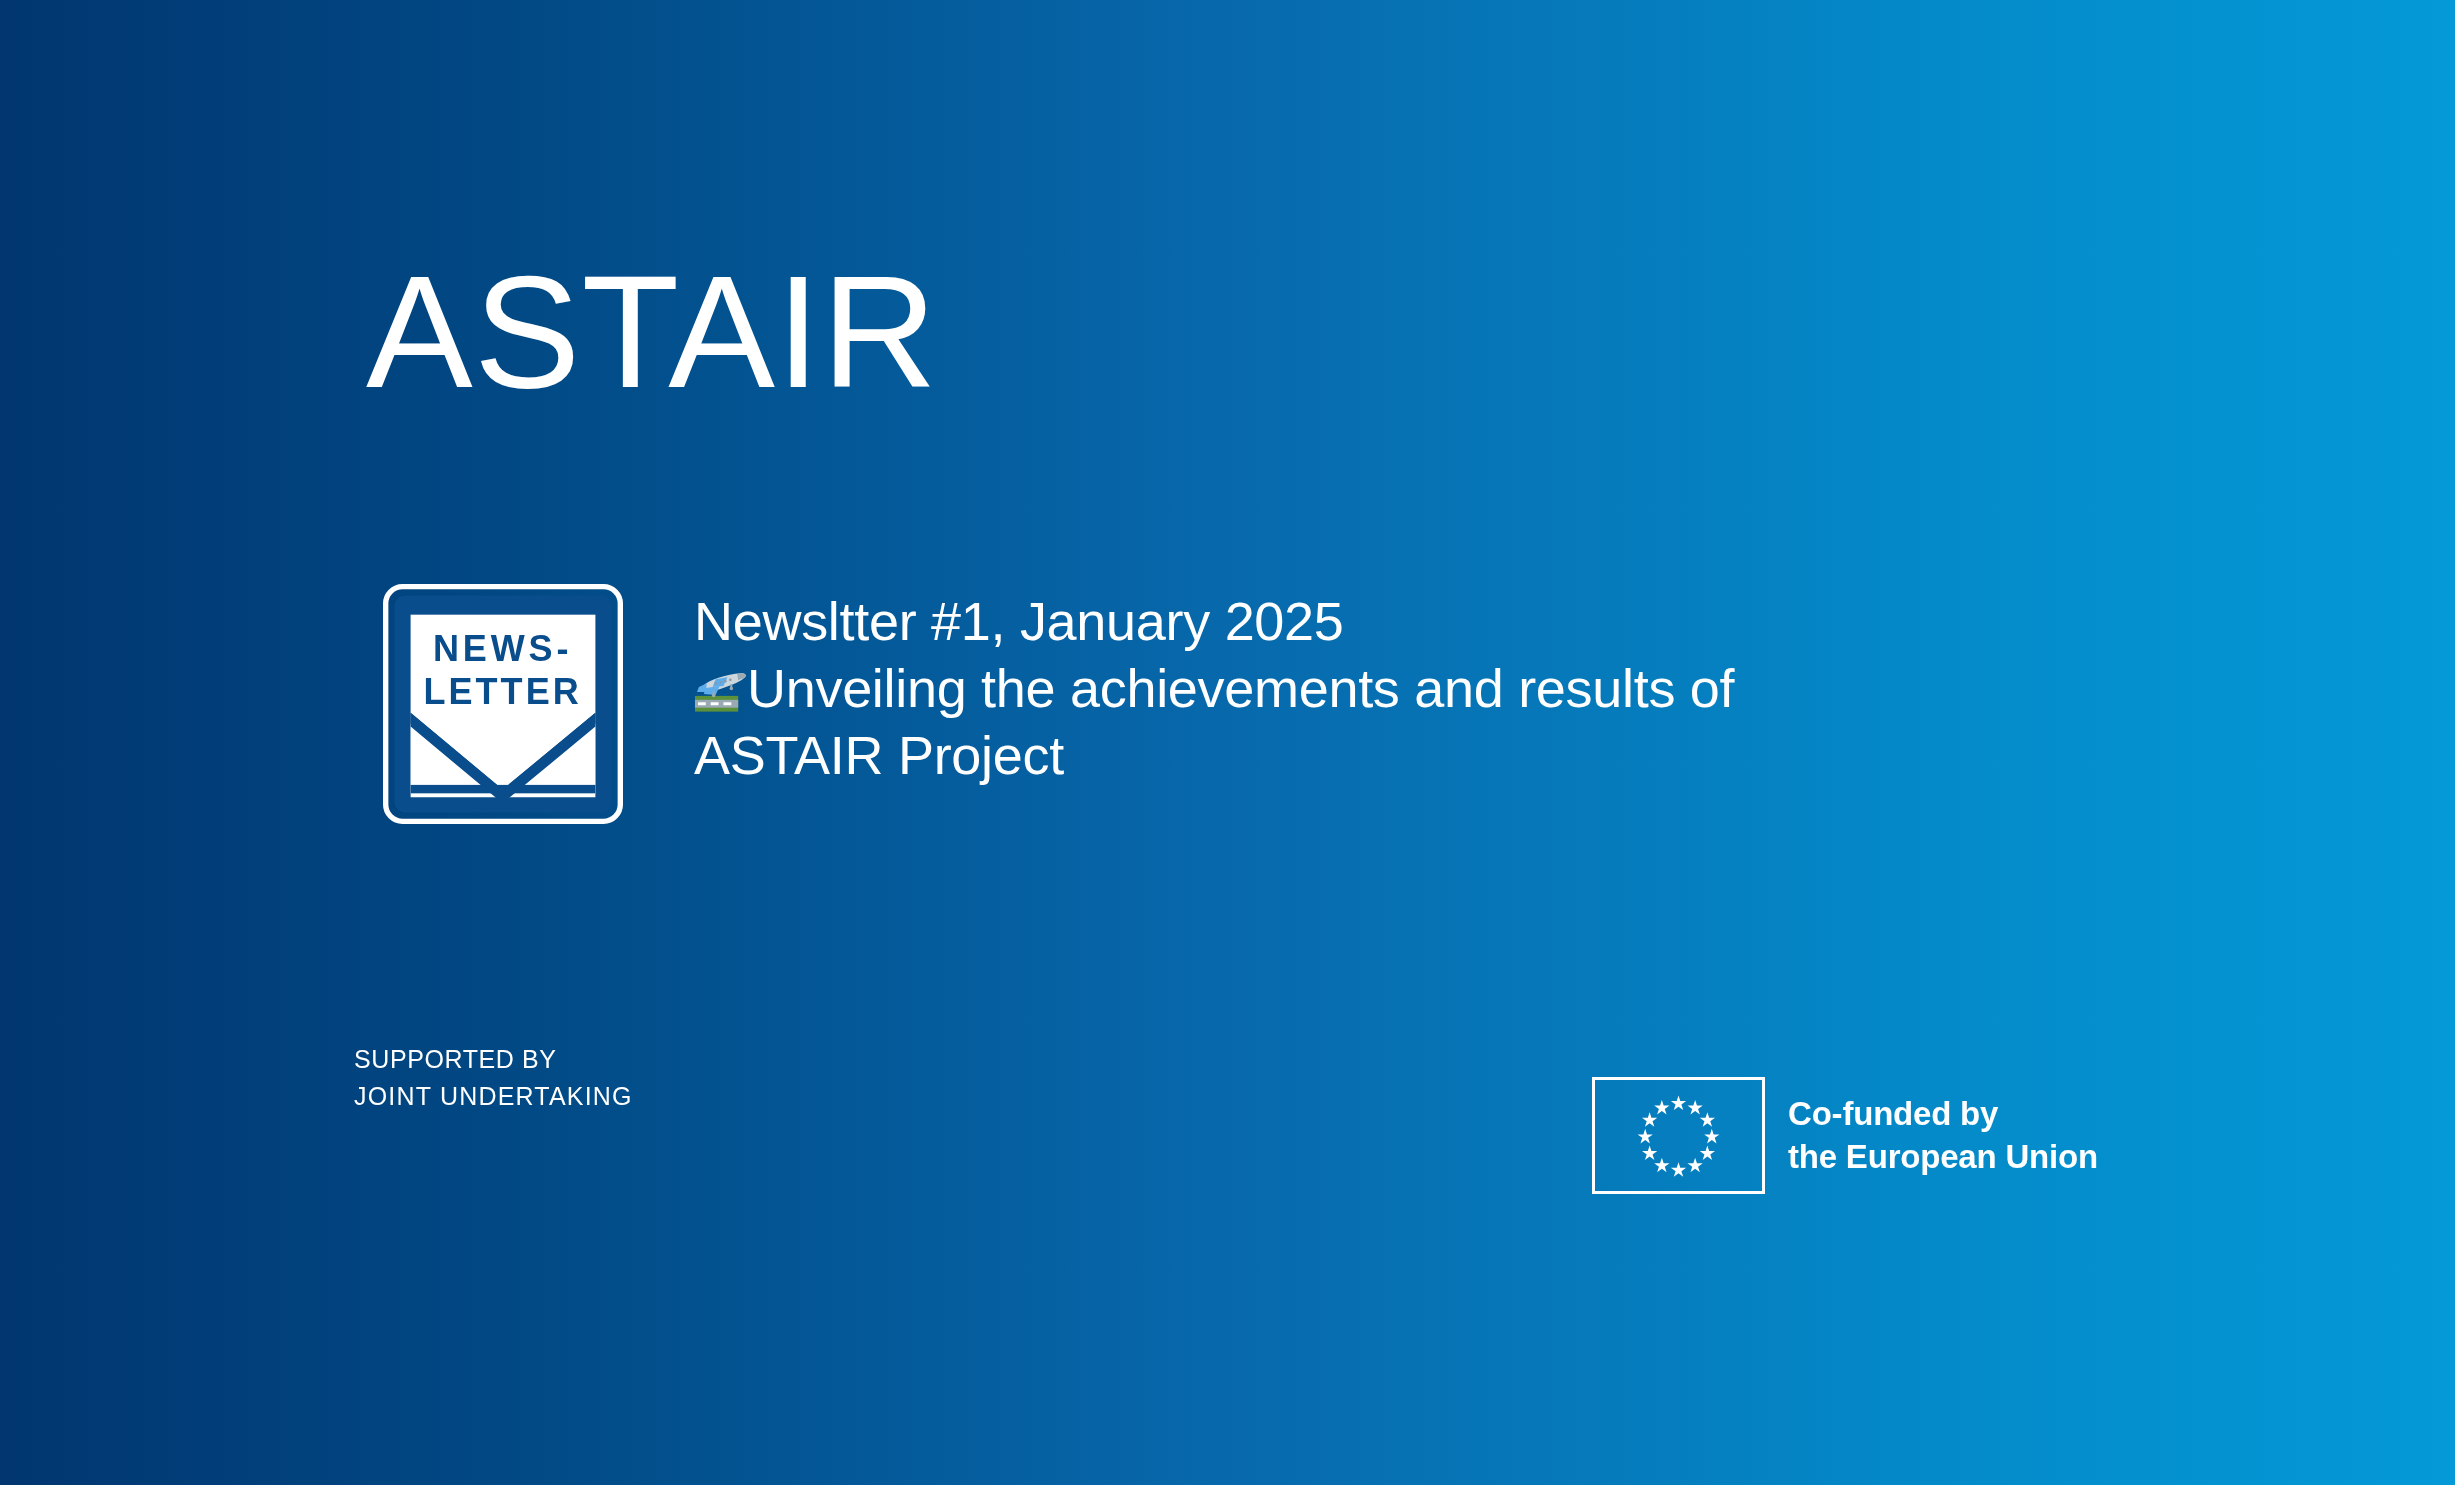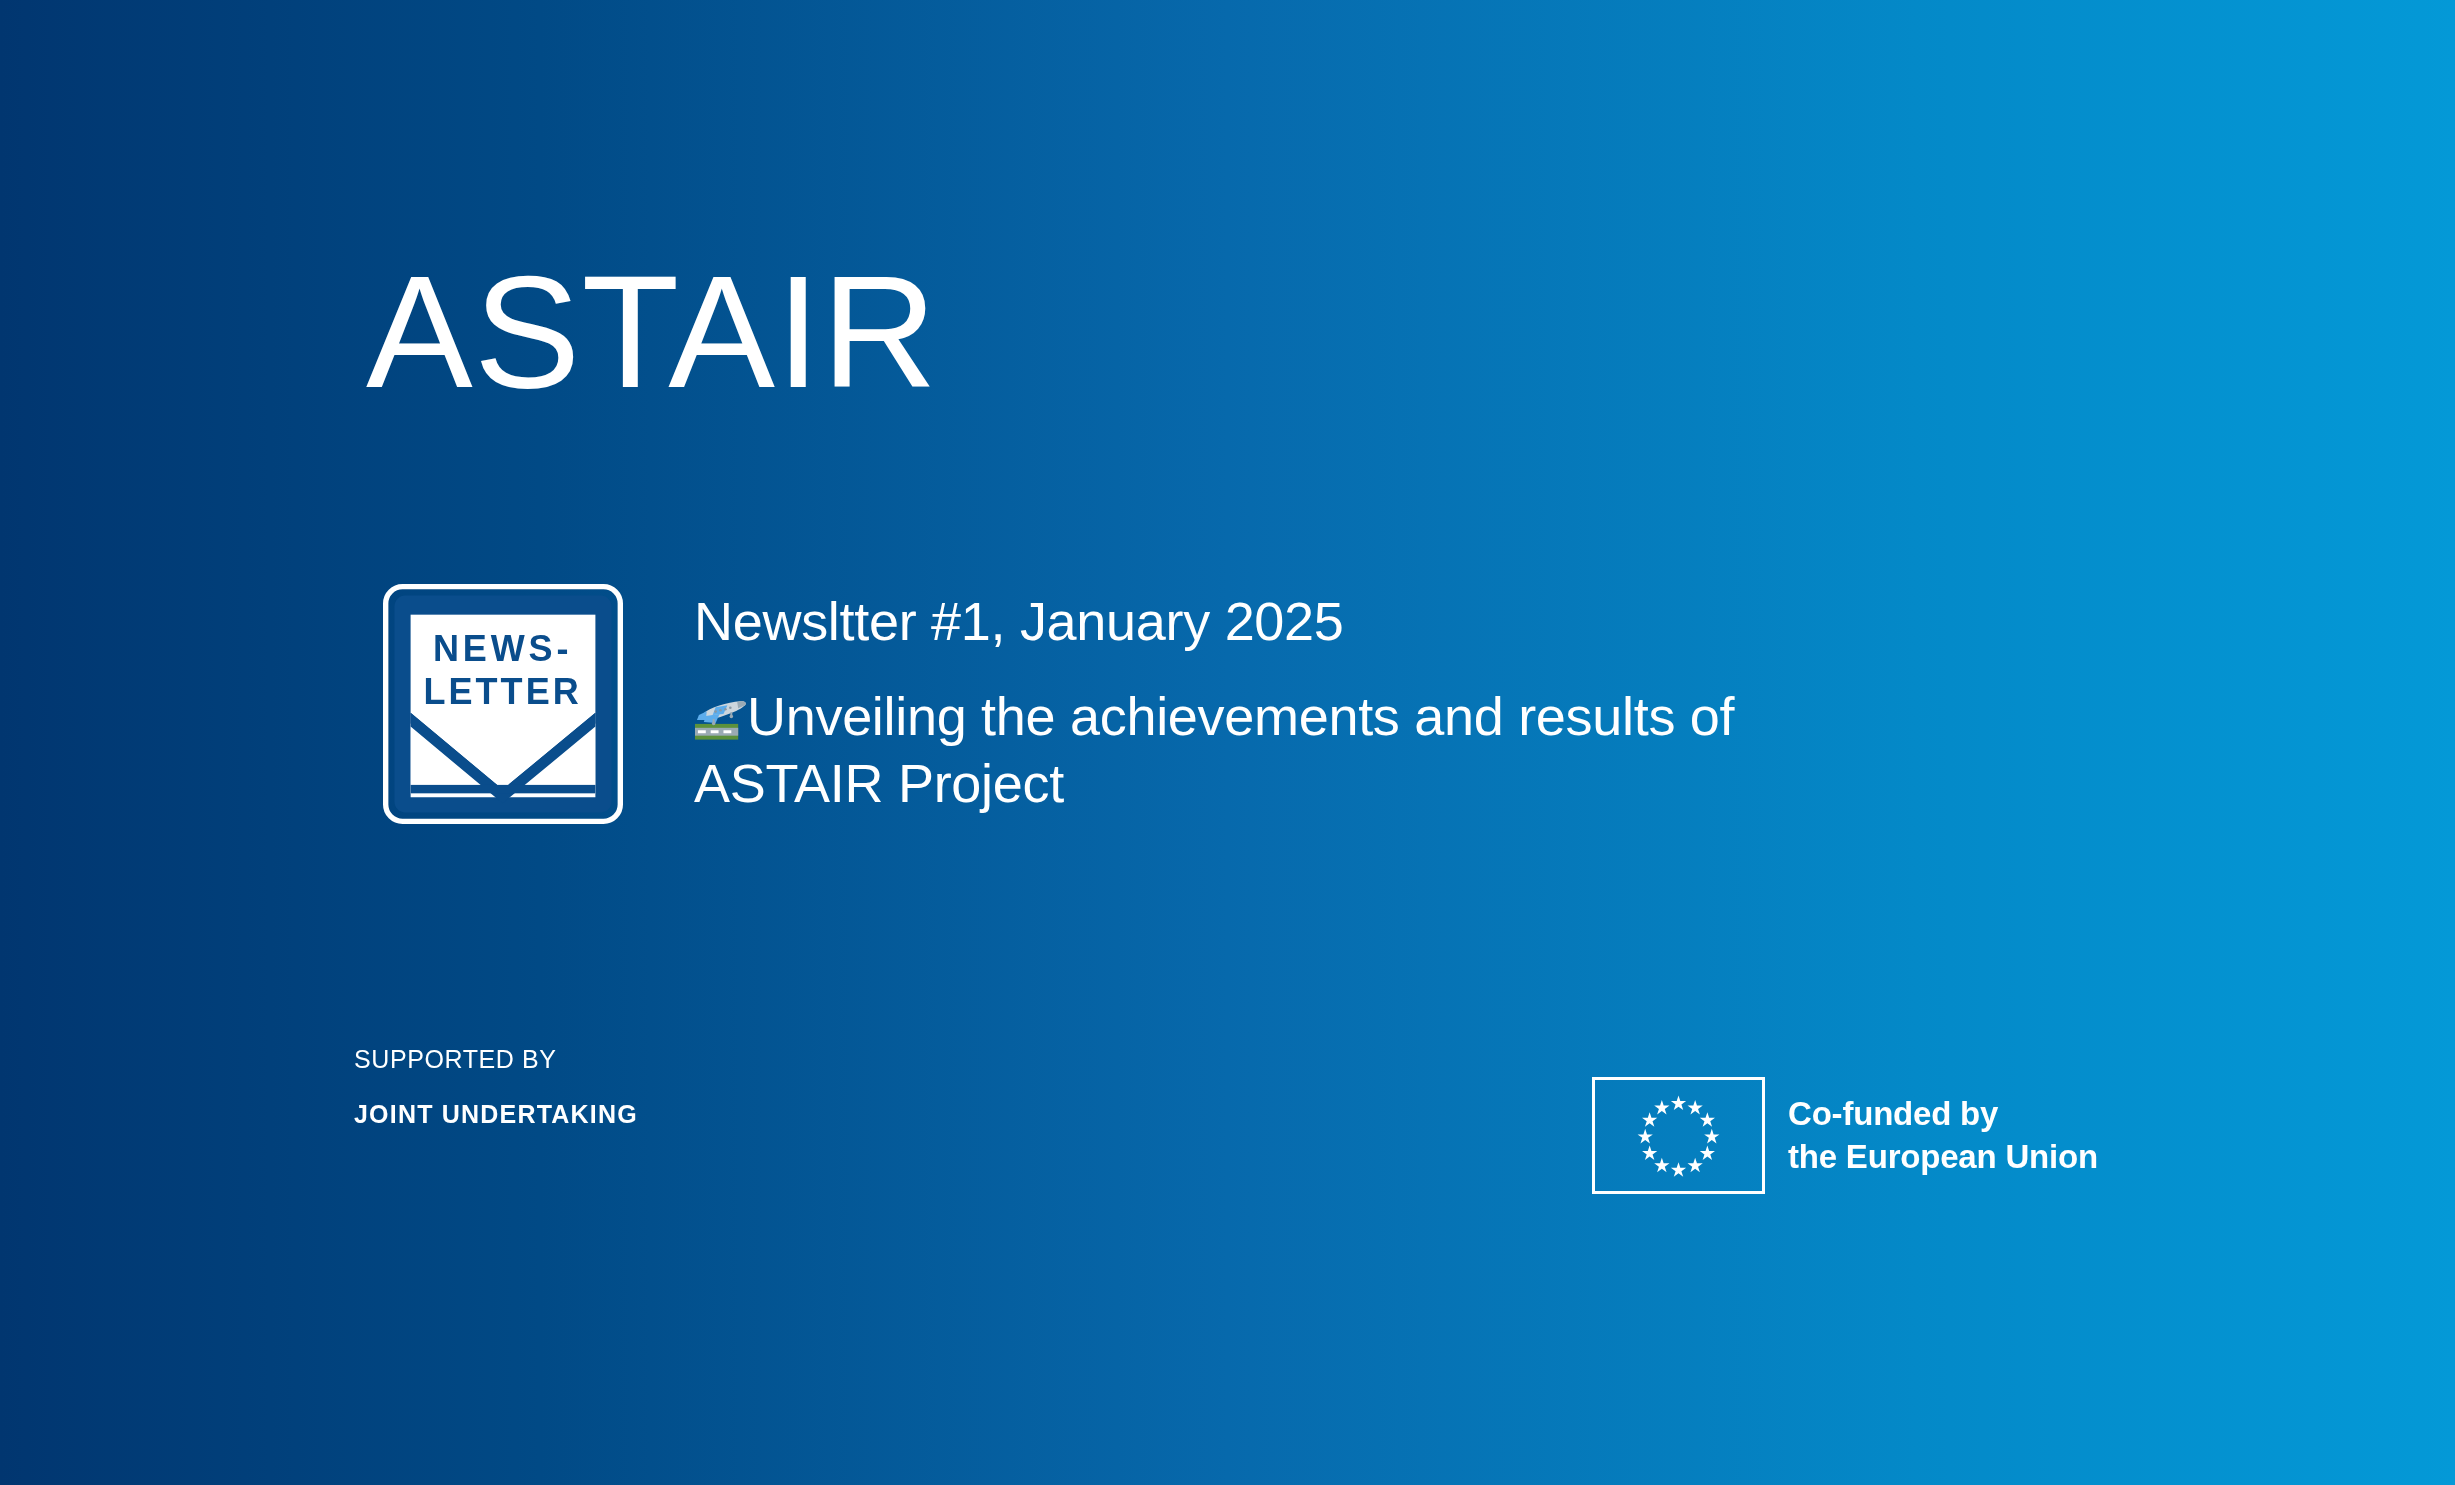--- a/index.html
+++ b/index.html
@@ -59,21 +59,21 @@
     max-width:1406px;
   }
   .hero-line {
     font-size:54px;
     font-weight:400;
     line-height:1.24;
     letter-spacing:-0.3px;
     white-space:nowrap;
     color:#ffffff;
   }
-  .hero-line.wrap { white-space:normal;margin-top:28px; }
+  .hero-line.wrap { white-space:normal; }
 
   .plane-emoji {
     display:inline-block;
     width:55px;
     height:46px;
     vertical-align:-6px;
     margin-right:-2px;
     position:relative;
   }
   .plane-emoji svg { display:block; width:100%; height:100%; }
@@ -108,24 +108,24 @@
   .sesar-star {
     position:absolute;
     right:-46px;
     top:-40px;
     width:73px;
     height:73px;
   }
   .sesar-star svg { display:block; width:100%; height:100%; }
   .sesar-ju {
     font-size:25px;
-    font-weight:700;
+    font-weight:400;
     letter-spacing:1.2px;
     line-height:1;
-    margin-top:30px;
+    margin-top:12px;
     color:#ffffff;
   }
 
   
   .eu-logo {
     position:absolute;
     left:1592px;
     top:1077px;
     display:flex;
     align-items:center;

